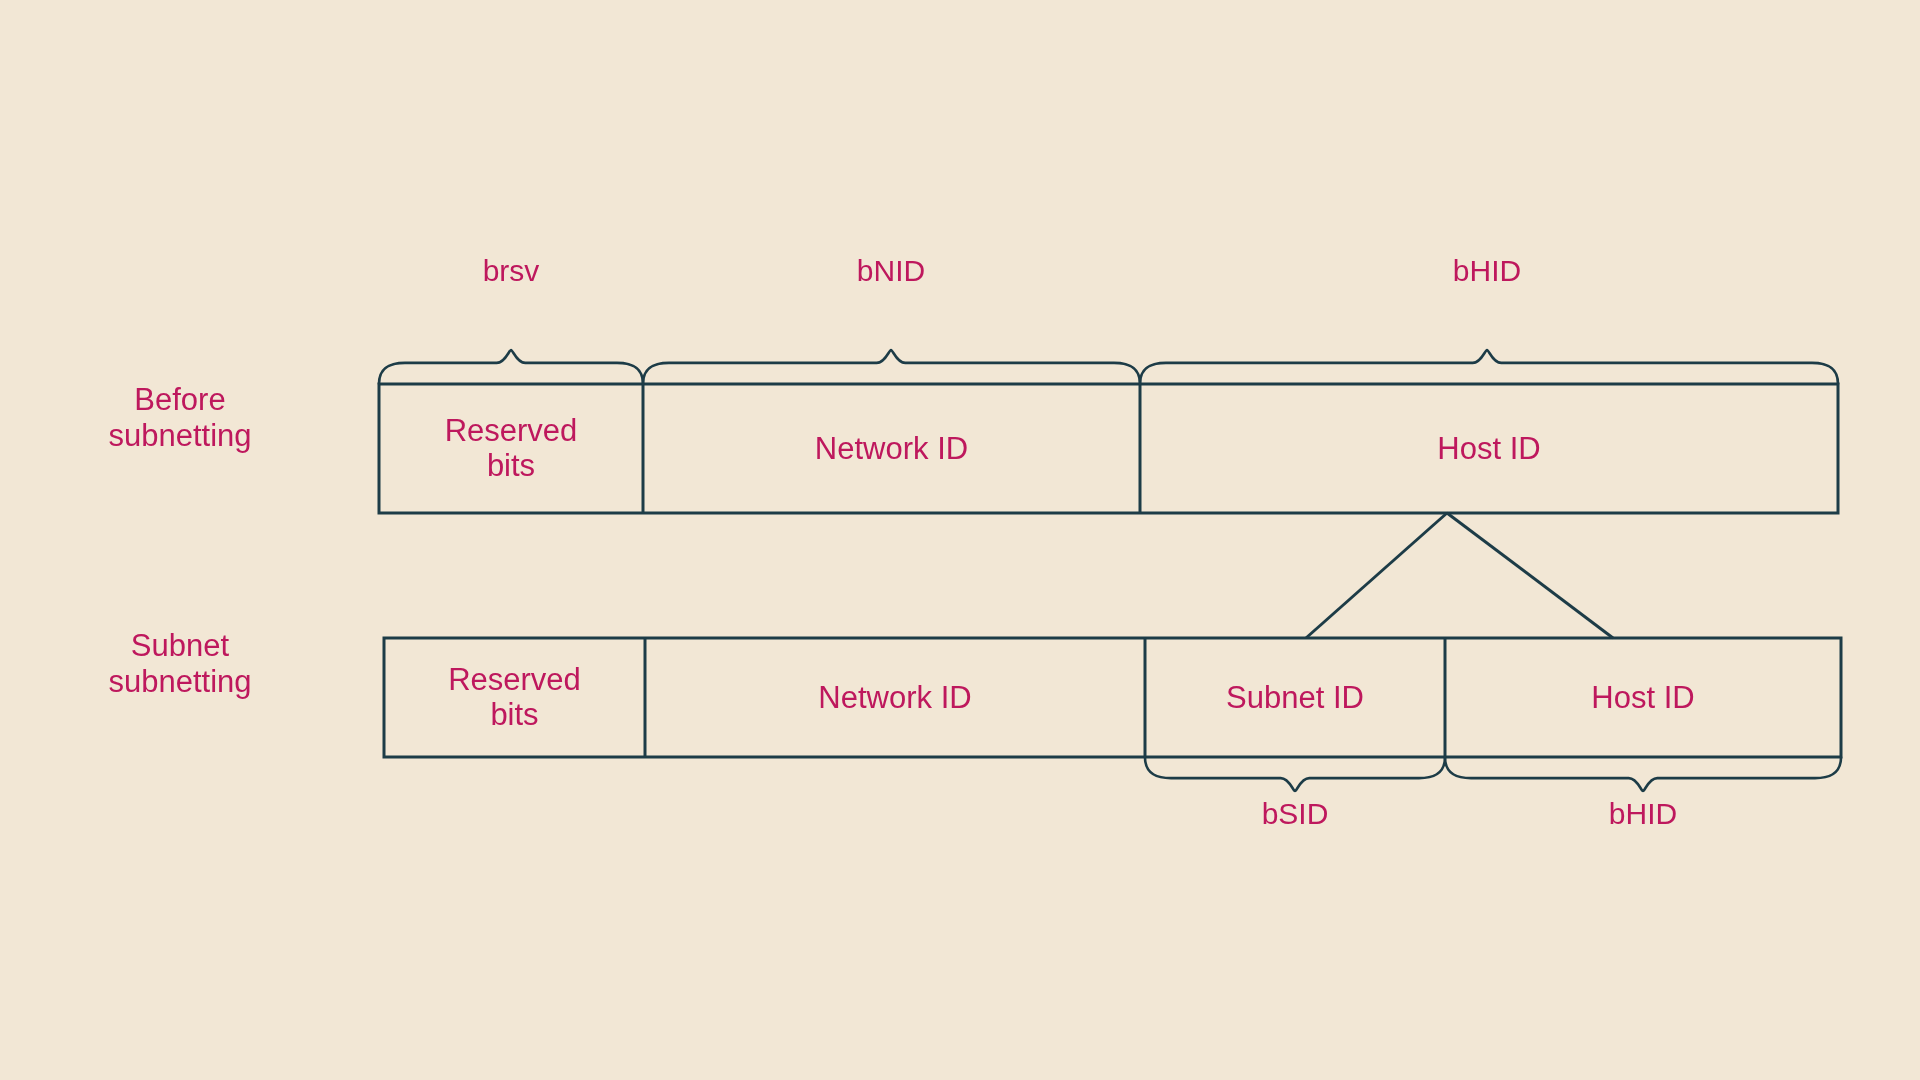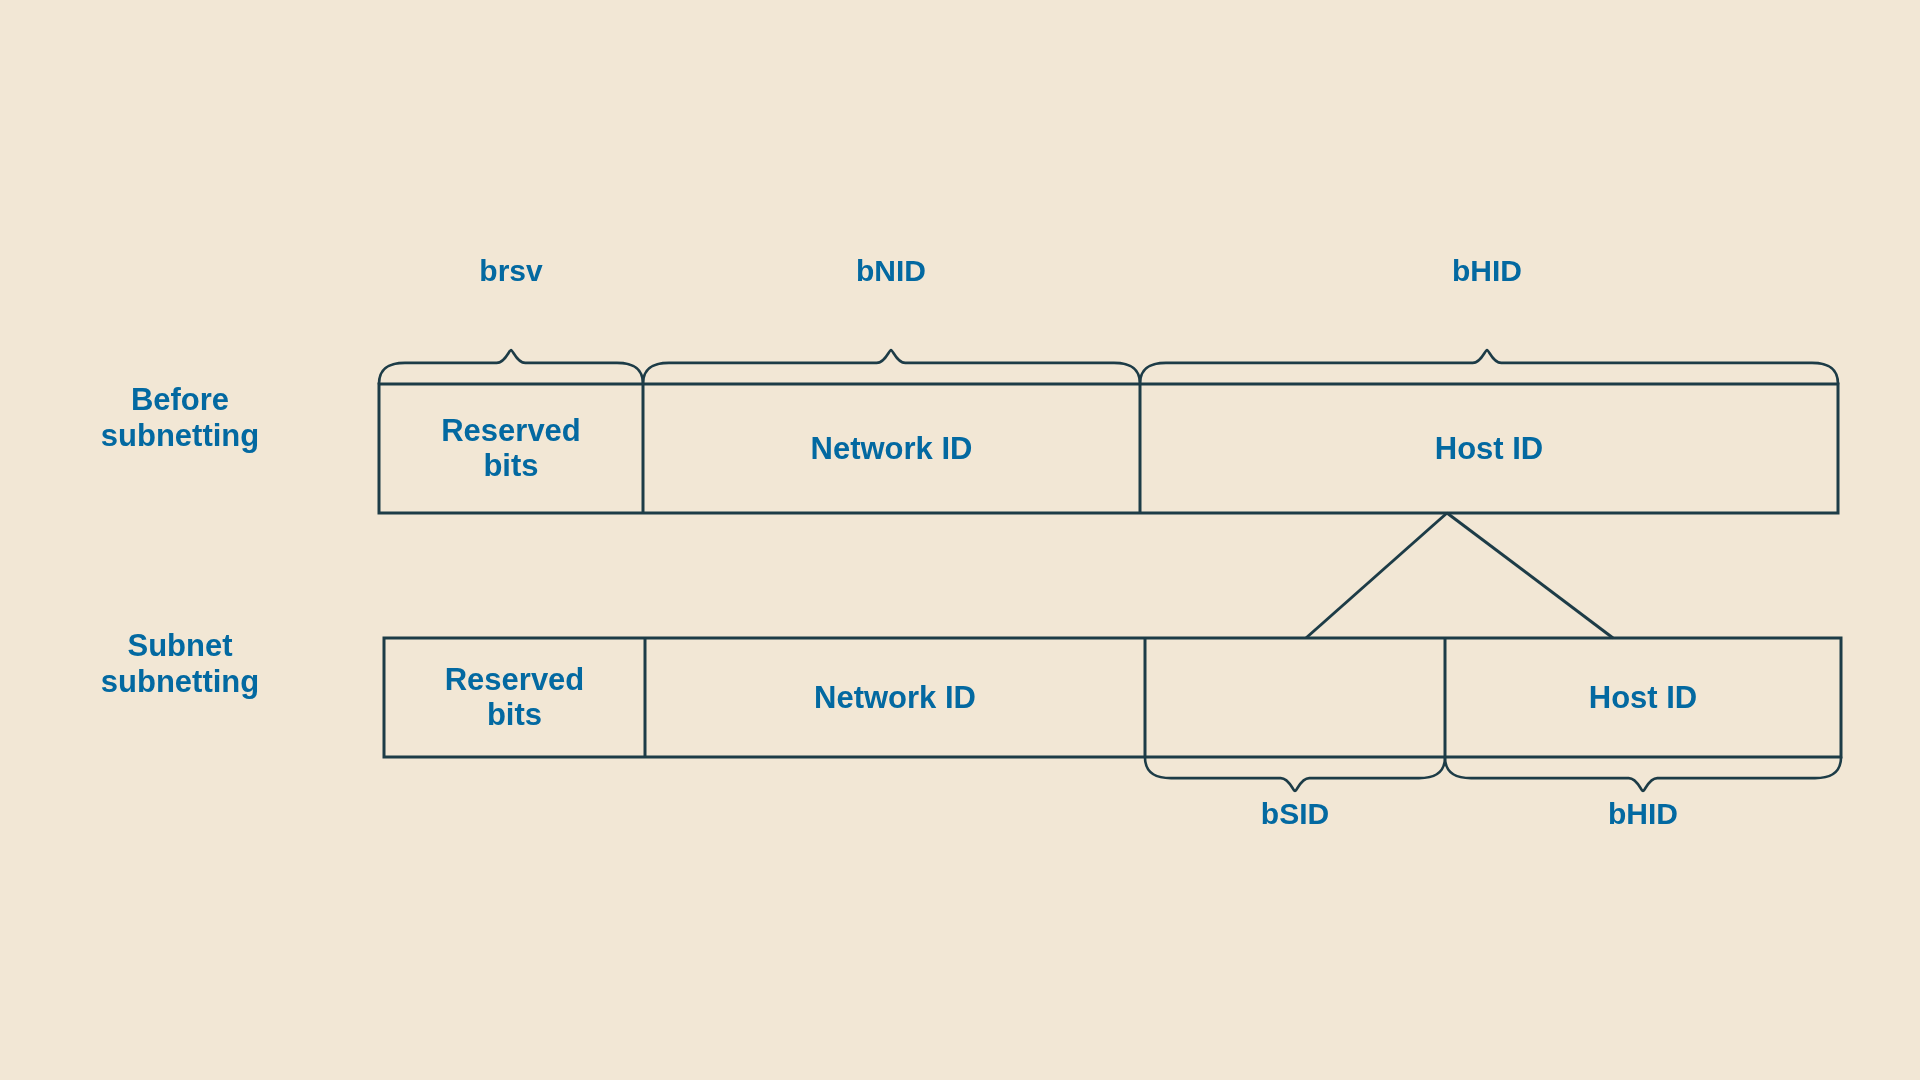--- a/index.html
+++ b/index.html
@@ -18,22 +18,22 @@
     width: 1920px;
     height: 1080px;
   }
   #diagram svg {
     position: absolute;
     left: 0;
     top: 0;
   }
   .lbl {
     position: absolute;
-    color: #0369a1;
-    font-weight: bold;
+    color: #be185d;
+    font-weight: normal;
     text-align: center;
     line-height: 1.16;
     white-space: pre-line;
     user-select: none;
   }
   
   .row-caption {
     font-size: 31px;
     width: 330px;
     left: 15px;
@@ -82,18 +82,19 @@
   <div class="lbl cell-label" id="b-cell-1" style="left: 491.5px; width: 800px; text-align: center; top: 448.5px; transform: translateY(-50%);">Network ID</div>
   <div class="lbl cell-label" id="b-cell-2" style="left: 1089px; width: 800px; text-align: center; top: 448.5px; transform: translateY(-50%);">Host ID</div>
 
   <div class="lbl brace-label" id="b-brace-0" style="left: 111px; width: 800px; text-align: center; top: 271px; transform: translateY(-50%);">brsv</div>
   <div class="lbl brace-label" id="b-brace-1" style="left: 491px; width: 800px; text-align: center; top: 271px; transform: translateY(-50%);">bNID</div>
   <div class="lbl brace-label" id="b-brace-2" style="left: 1087px; width: 800px; text-align: center; top: 271px; transform: translateY(-50%);">bHID</div>
 
   <div class="lbl cell-label" id="a-cell-0" style="left: 114.5px; width: 800px; text-align: center; top: 697.5px; transform: translateY(-50%);">Reserved
 bits</div>
   <div class="lbl cell-label" id="a-cell-1" style="left: 495px; width: 800px; text-align: center; top: 697.5px; transform: translateY(-50%);">Network ID</div>
+  <div class="lbl cell-label" id="a-cell-2" style="left: 895px; width: 800px; text-align: center; top: 697.5px; transform: translateY(-50%);">Subnet ID</div>
   <div class="lbl cell-label" id="a-cell-3" style="left: 1243px; width: 800px; text-align: center; top: 697.5px; transform: translateY(-50%);">Host ID</div>
 
   <div class="lbl brace-label" id="a-brace-0" style="left: 895px; width: 800px; top: 814px; transform: translateY(-50%);">bSID</div>
   <div class="lbl brace-label" id="a-brace-1" style="left: 1243px; width: 800px; text-align: center; top: 814px; transform: translateY(-50%);">bHID</div>
 
 </div>
 
 </body></html>

